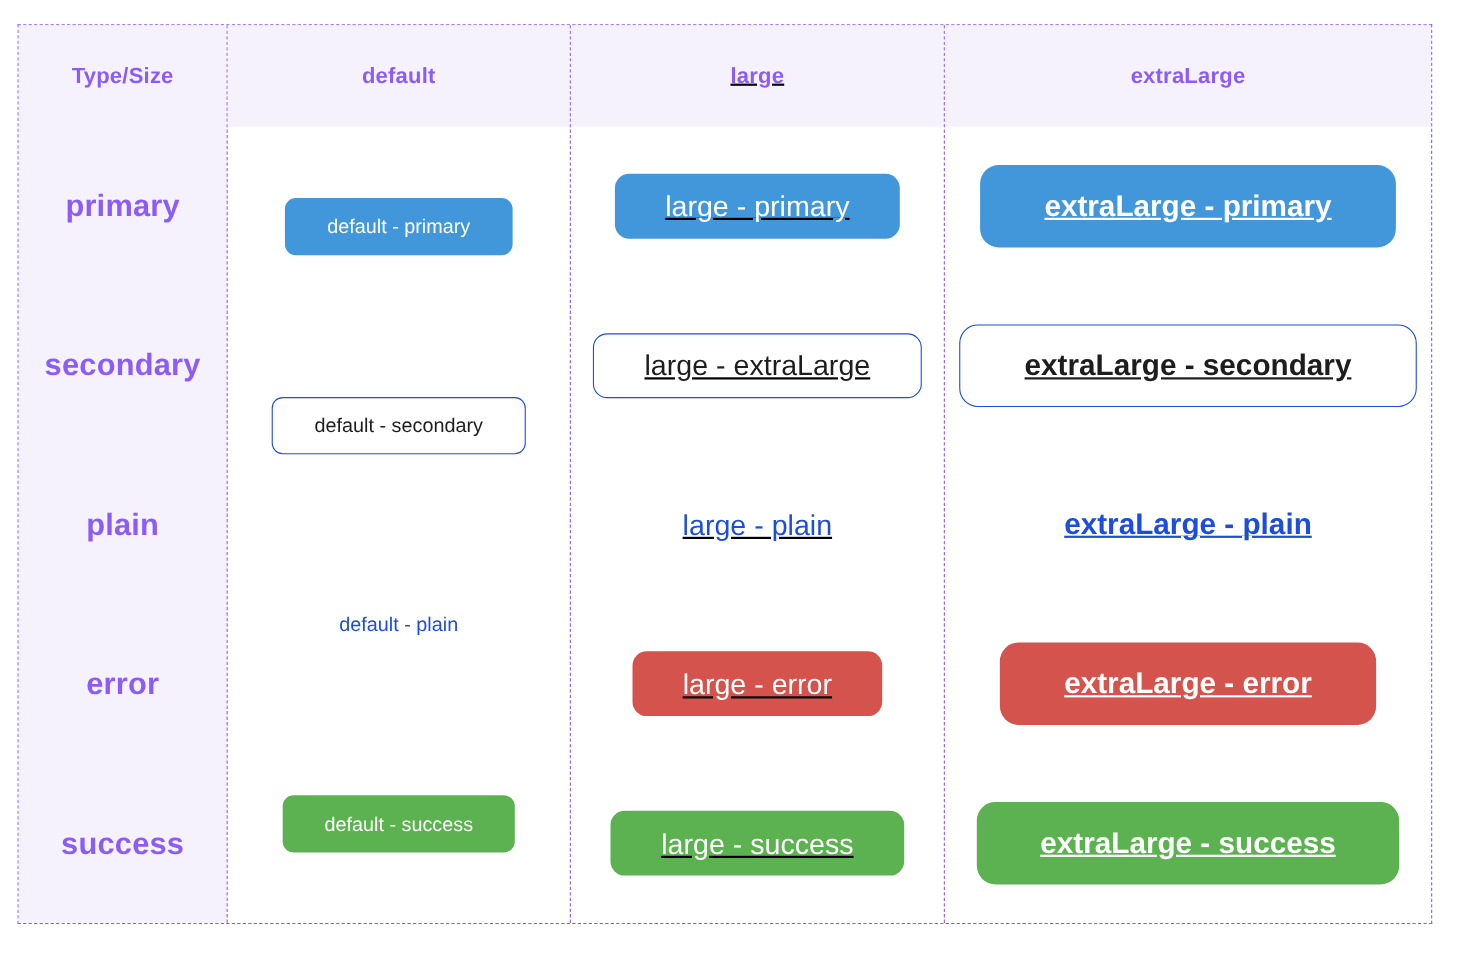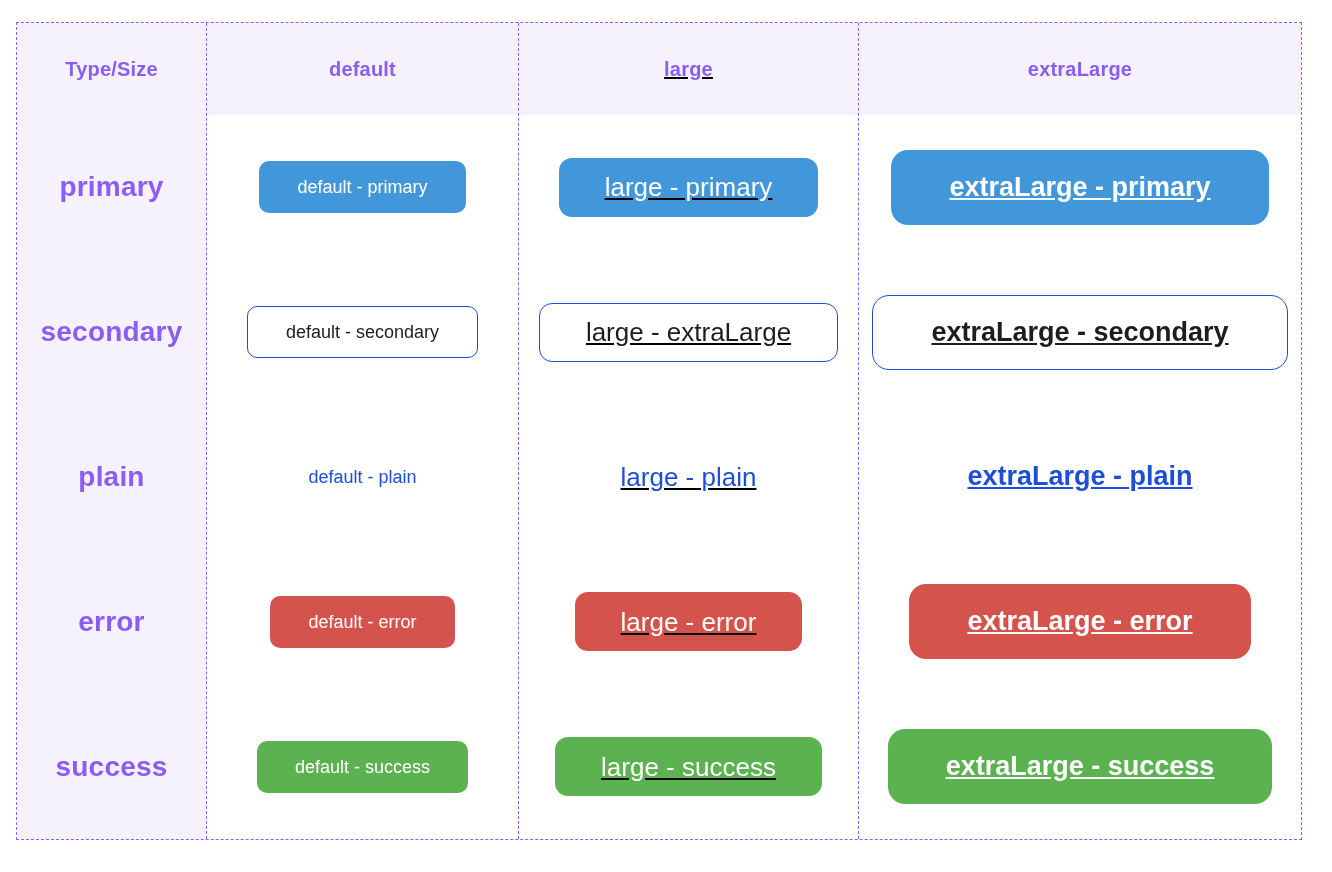--- a/index.html
+++ b/index.html
@@ -143,23 +143,20 @@
     <div class="cell body-cell">
       <button class="btn size-default type-primary">default - primary</button>
     </div>
     <div class="cell body-cell">
       <button class="btn size-default type-secondary">default - secondary</button>
     </div>
     <div class="cell body-cell">
       <button class="btn size-default type-plain">default - plain</button>
     </div>
     <div class="cell body-cell">
-      <button class="btn size-default type-error">default - error</button>
-    </div>
-    <div class="cell body-cell">
       <button class="btn size-default type-success">default - success</button>
     </div>
   </div>
 
   <div class="col col-large">
     <div class="cell header-cell">
       <span>large</span>
     </div>
     <div class="cell body-cell">
       <button class="btn size-large type-primary">large - primary</button>

